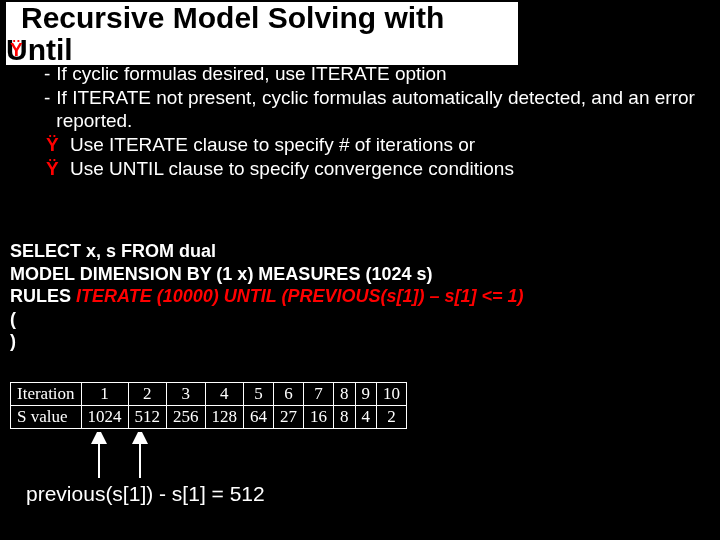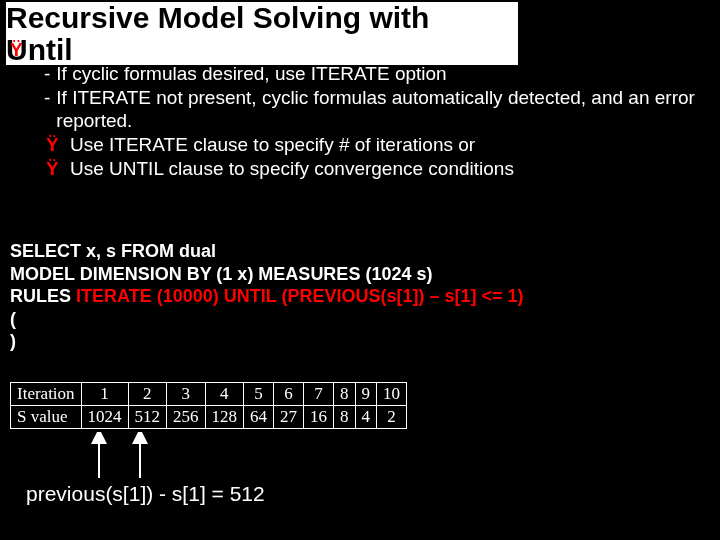--- a/index.html
+++ b/index.html
@@ -1,29 +1,29 @@
 <!DOCTYPE html>
 <html><head>
 <meta charset="utf-8">
 <style>
   * { margin: 0; padding: 0; box-sizing: border-box; }
   html, body { width: 720px; height: 540px; background: #000; font-family: Arial, Helvetica, sans-serif; overflow: hidden; }
   .slide { width: 720px; height: 540px; position: relative; color: #fff; }
   .title { position: absolute; top: 2px; left: 6px; font-size: 30px; font-weight: bold; color: #000; background: #fff; line-height: 1.05; padding: 0; width: 512px; }
-  .title-line1 { display: block; }
+  .title-line1 { display: block; padding-left: 15px; }
   .title-line2 { display: inline-block; }
   .body { position: absolute; top: 38px; left: 10px; right: 8px; font-size: 19px; line-height: 1.25; }
   .bullet-row { display: flex; align-items: flex-start; gap: 8px; }
   .y-bullet { color: #f00; font-weight: bold; width: 16px; flex-shrink: 0; }
   .indent1 { margin-left: 34px; }
   .sub { display: flex; gap: 6px; }
   .sub-dash { flex-shrink: 0; }
   .sub2 .y-bullet { margin-left: 36px; }
   .code { position: absolute; top: 240px; left: 10px; right: 8px; font-family: Arial, Helvetica, sans-serif; font-size: 18px; font-weight: bold; line-height: 1.25; }
-  .code .hl { color: #f00; }
+  .code .hl { color: #f00; font-style: italic; }
   .table-wrap { position: absolute; top: 382px; left: 10px; }
   table { border-collapse: collapse; font-family: Liberation Serif, serif; font-size: 17px; color: #fff; }
   td { border: 1px solid #fff; padding: 1px 6px; text-align: center; white-space: nowrap; }
   td.left { text-align: left; }
   .arrows { position: absolute; top: 432px; left: 0; width: 720px; height: 60px; pointer-events: none; }
   .footnote { position: absolute; top: 482px; left: 26px; font-family: Arial, Helvetica, sans-serif; font-size: 21px; color: #fff; }
 </style>
 </head>
 <body>
 

